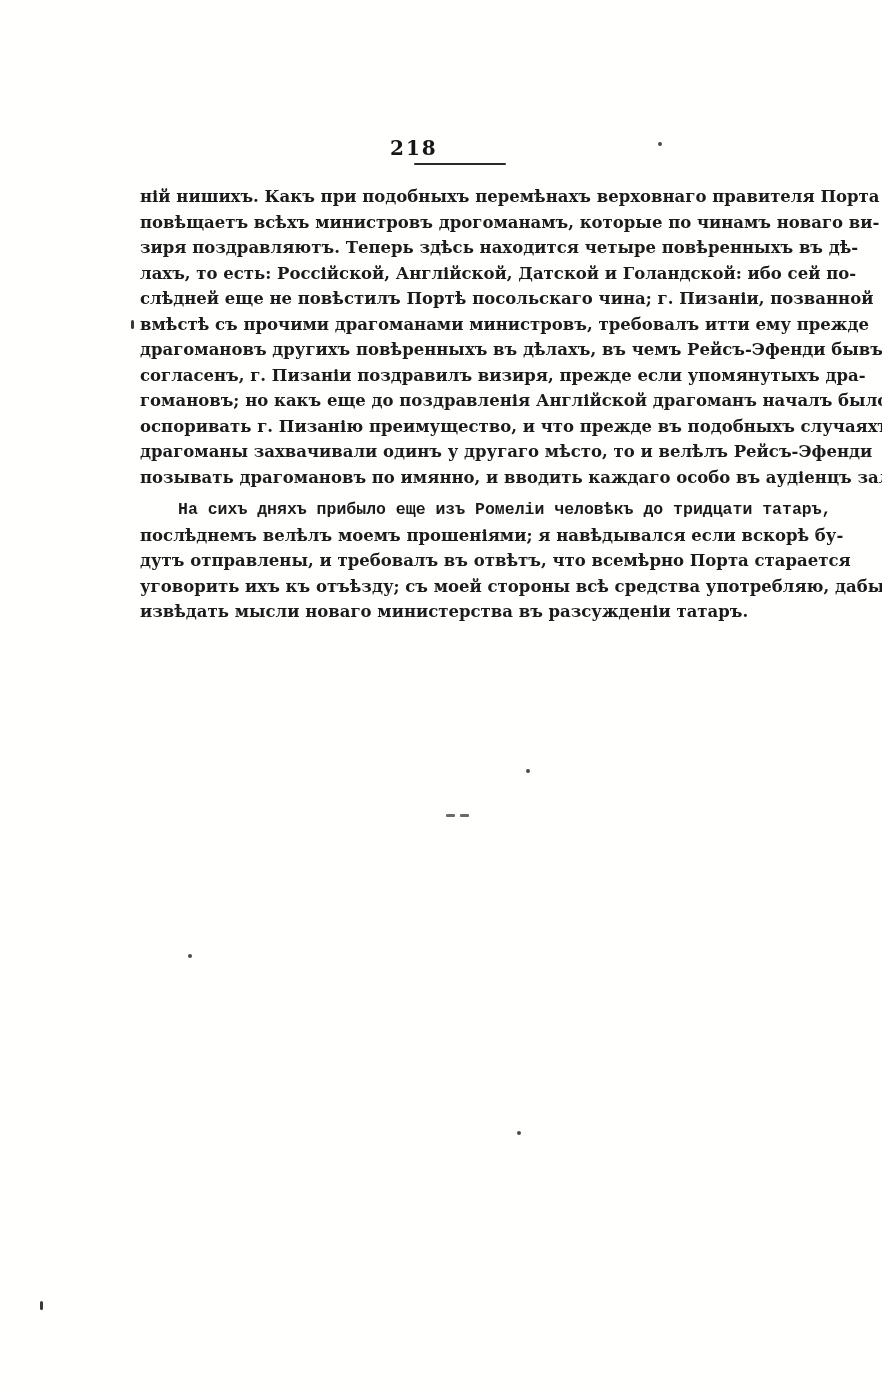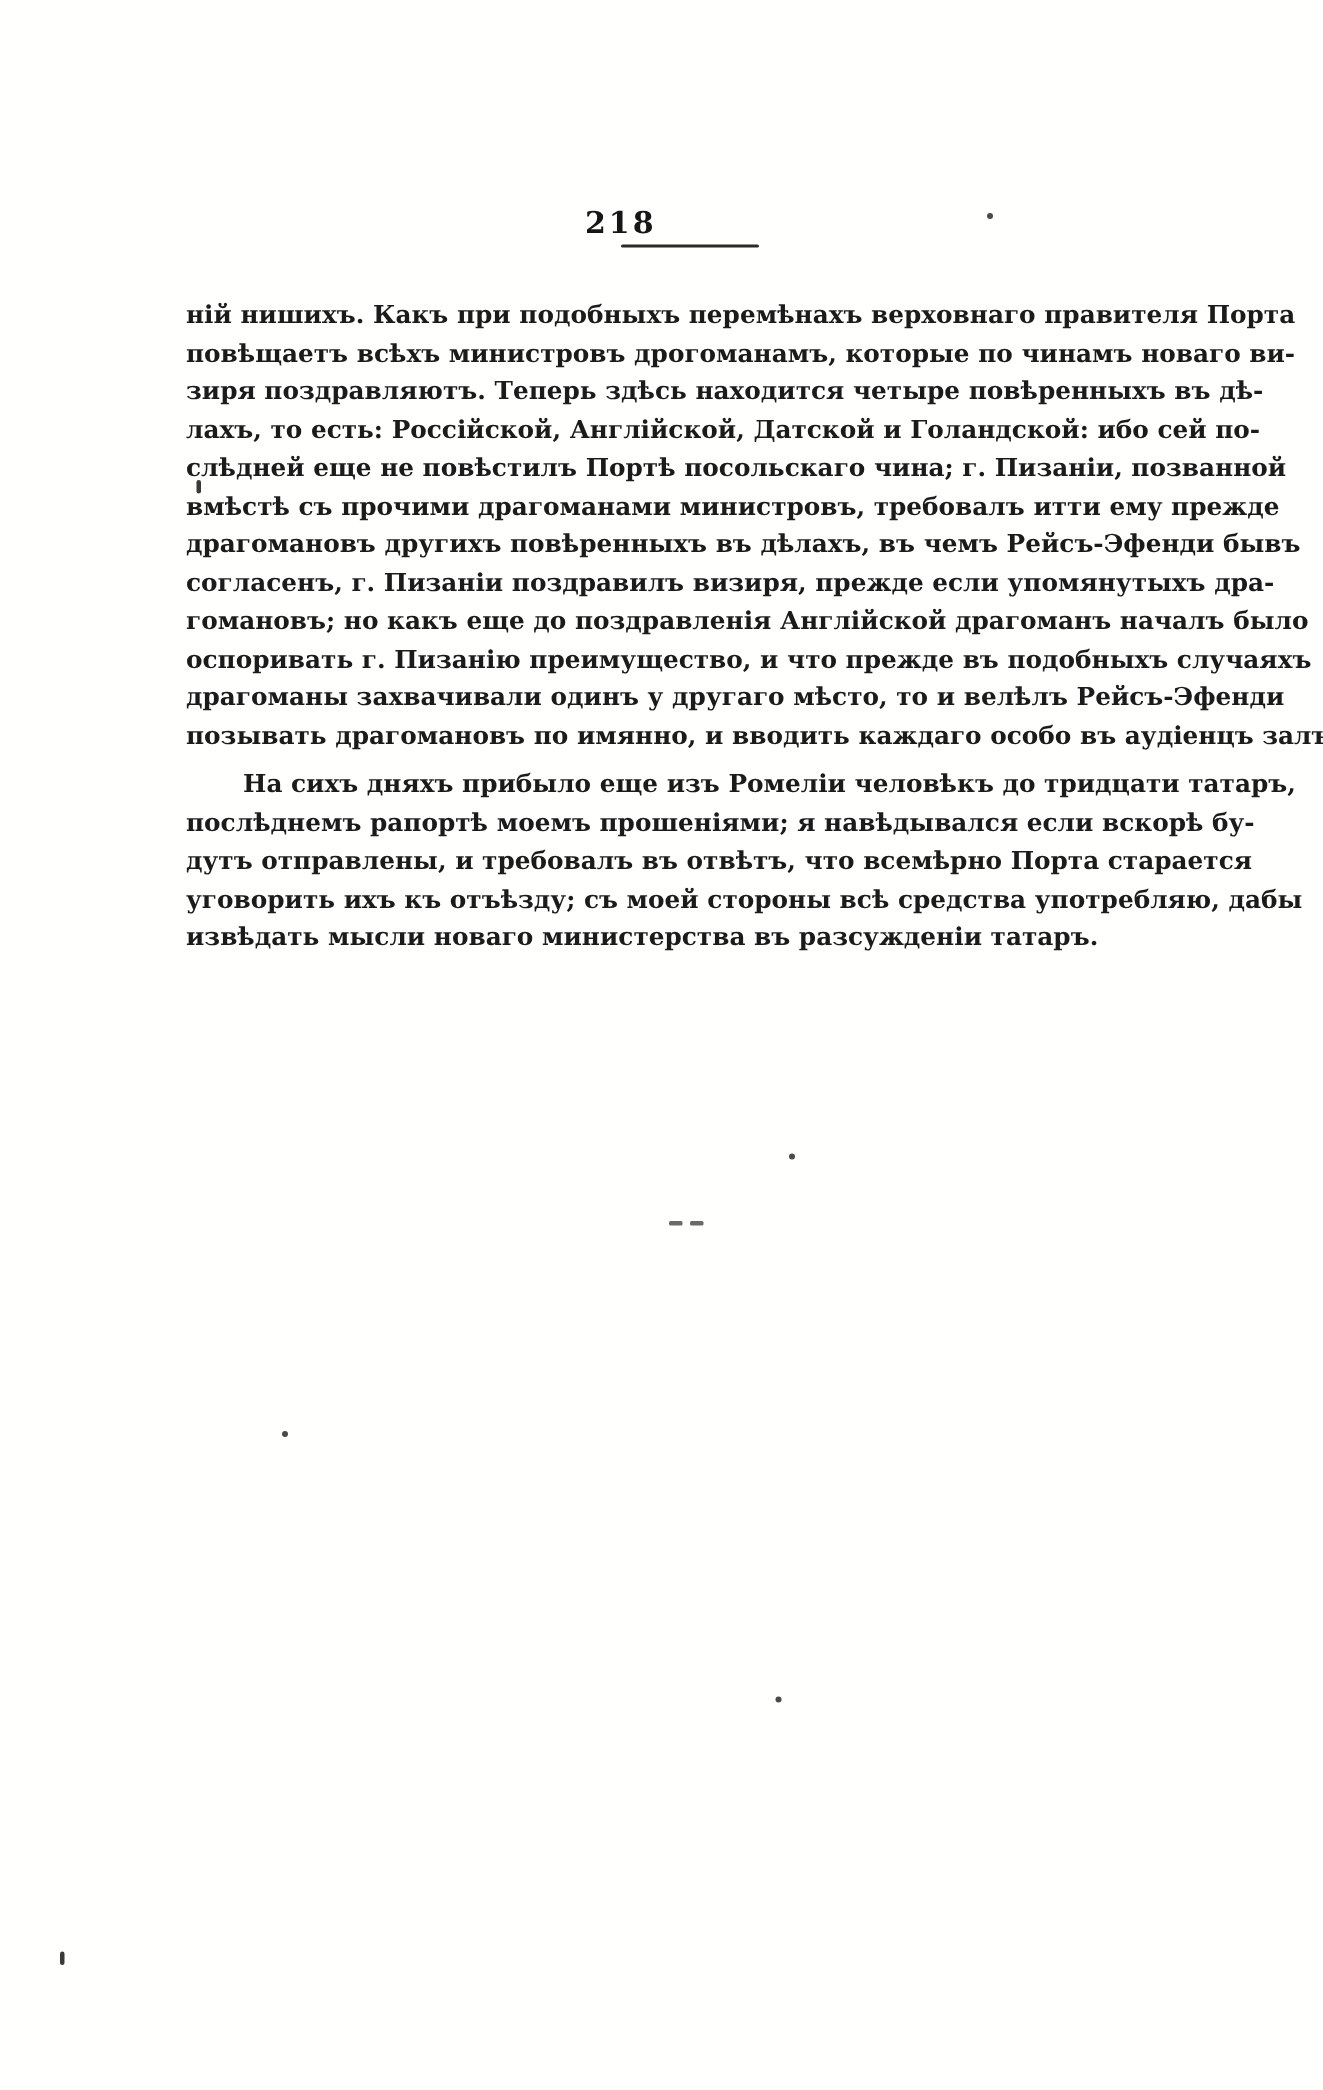--- a/index.html
+++ b/index.html
@@ -36,41 +36,41 @@
     left: 24px;
     width: 92px;
     height: 2px;
     background: #2a2a2a;
     border-radius: 1px;
   }
   
   .text-block {
     position: absolute;
     top: 184px;
-    left: 124px;
+    left: 140px;
     width: 628px;
-    margin-top: 13px;
   }
   .paragraph { margin: 0; }
   .paragraph + .paragraph { margin-top: 7px; }
   .line {
     height: 25.5px;
     line-height: 25.5px;
     font-size: 16.5px;
     font-weight: 700;
     white-space: nowrap;
     text-align: justify;
     text-align-last: justify;
     color: #1b1b1b;
   }
   .line--end {
     text-align-last: left;
   }
   .line--indent {
     padding-left: 38px;
+    font-family: Liberation Mono, monospace;
   }
   
   .speck {
     position: absolute;
     background: #4a4a4a;
     border-radius: 50%;
   }
   .speck--dot   { width: 4px; height: 4px; }
   .speck--tick  { width: 3px; height: 9px; border-radius: 2px; background: #3a3a3a; }
   .speck--dash  { width: 9px; height: 3px; border-radius: 1px; background: #6a6a6a; }
@@ -97,21 +97,21 @@
       <div class="line">драгомановъ другихъ повѣренныхъ въ дѣлахъ, въ чемъ Рейсъ-Эфенди бывъ</div>
       <div class="line">согласенъ, г. Пизаніи поздравилъ визиря, прежде если упомянутыхъ дра-</div>
       <div class="line">гомановъ; но какъ еще до поздравленія Англійской драгоманъ началъ было</div>
       <div class="line">оспоривать г. Пизанію преимущество, и что прежде въ подобныхъ случаяхъ</div>
       <div class="line">драгоманы захвачивали одинъ у другаго мѣсто, то и велѣлъ Рейсъ-Эфенди</div>
       <div class="line">позывать драгомановъ по имянно, и вводить каждаго особо въ аудіенцъ залъ,</div>
     </div>
 
     <div class="paragraph">
       <div class="line line--indent">На сихъ дняхъ прибыло еще изъ Ромеліи человѣкъ до тридцати татаръ,</div>
-      <div class="line">послѣднемъ рапортѣ моемъ прошеніями; я навѣдывался если вскорѣ бу-</div>
+      <div class="line">послѣднемъ велѣлъ моемъ прошеніями; я навѣдывался если вскорѣ бу-</div>
       <div class="line">дутъ отправлены, и требовалъ въ отвѣтъ, что всемѣрно Порта старается</div>
       <div class="line">уговорить ихъ къ отъѣзду; съ моей стороны всѣ средства употребляю, дабы</div>
       <div class="line line--end">извѣдать мысли новаго министерства въ разсужденіи татаръ.</div>
     </div>
 
   </div>
 
   <div class="speck speck--dot" style="left:658px; top:142px;"></div>
   <div class="speck speck--tick" style="left:131px; top:320px;"></div>
   <div class="speck speck--dot" style="left:526px; top:769px;"></div>

